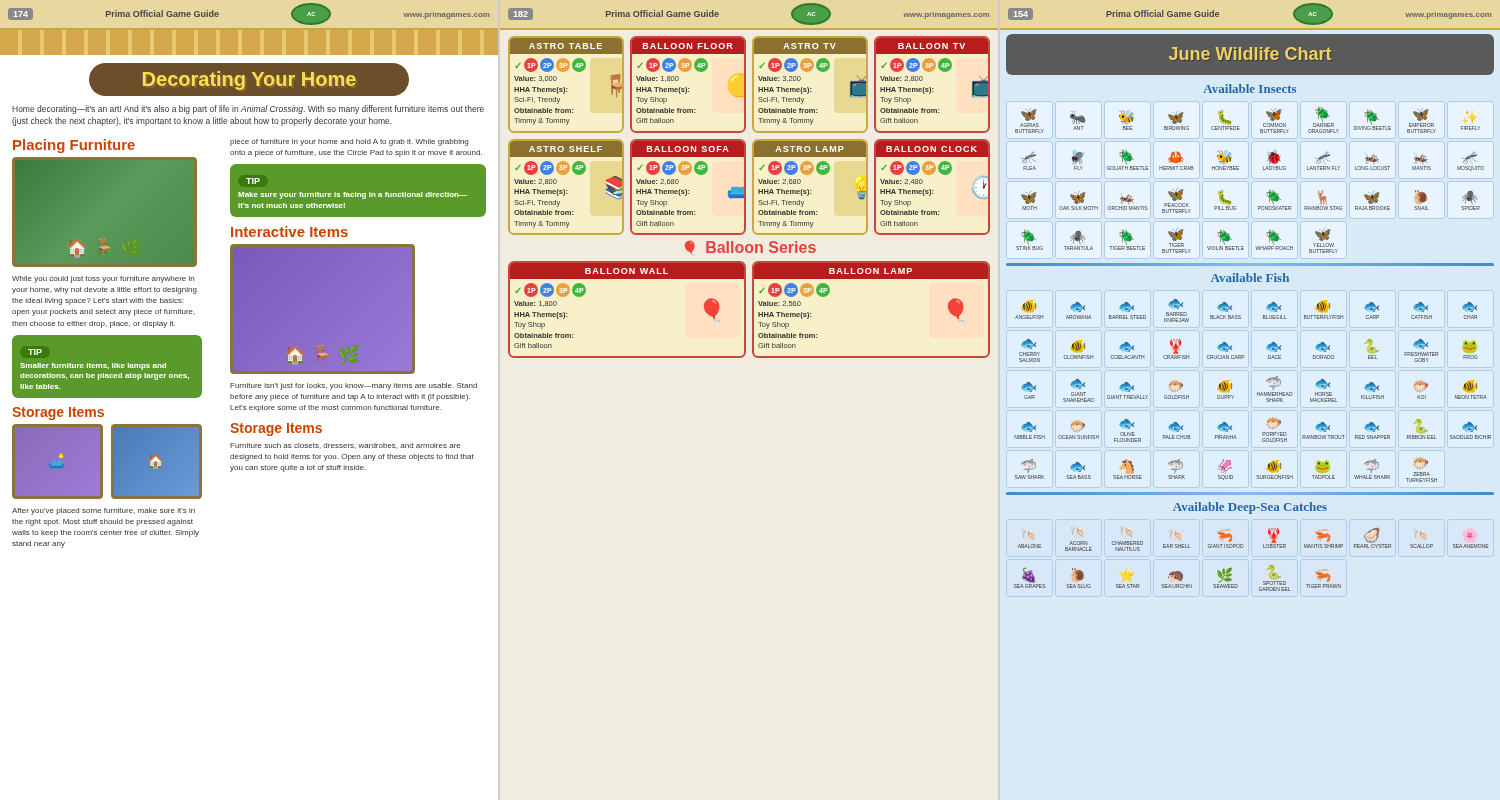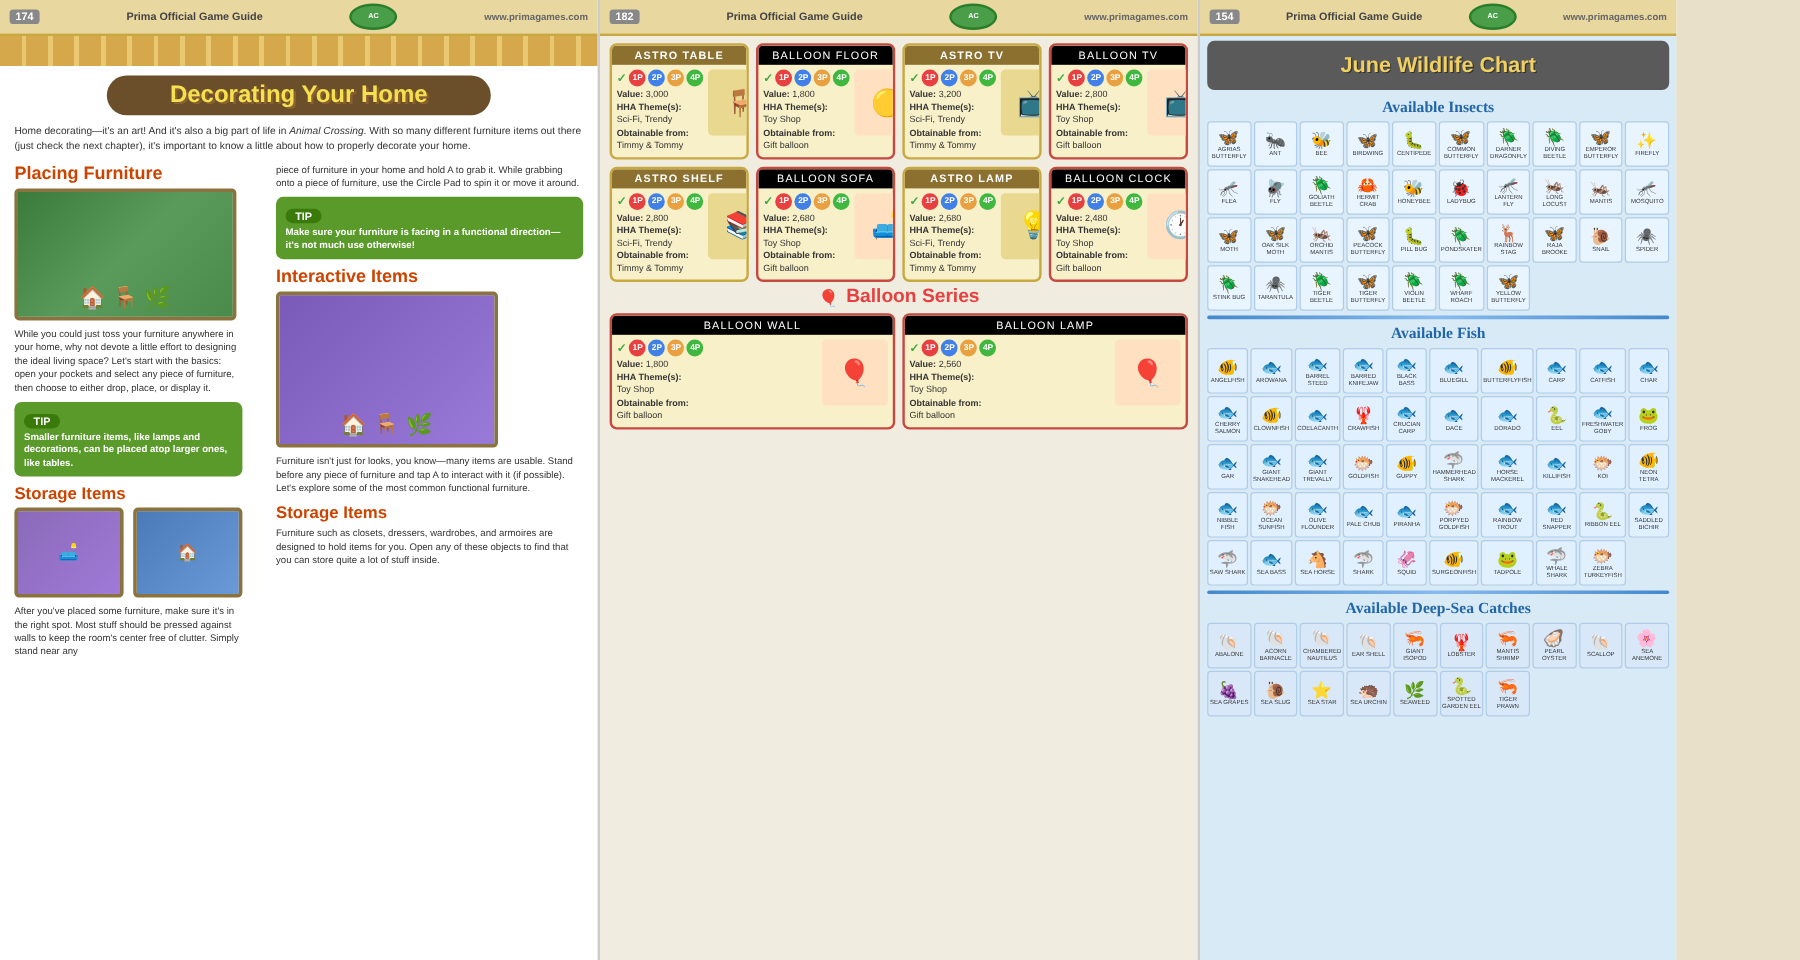--- a/index.html
+++ b/index.html
@@ -29,21 +29,21 @@
 
     
     .page2 {
       width: 500px;
       background: #f0ede0;
       border-right: 2px solid #ccc;
     }
 
     
     .page3 {
-      width: 397px;
+      width: 500px;
       background: #f0ede0;
     }
 
     
     .page-header {
       background: #e8d8a0;
       border-bottom: 2px solid #c8a840;
       padding: 3px 8px;
       display: flex;
       align-items: center;
@@ -349,24 +349,24 @@
       text-align: center;
       margin: 4px 0;
       display: flex;
       align-items: center;
       justify-content: center;
       gap: 6px;
     }
     .balloon-icon { color: #e84040; font-size: 14px; }
 
     .balloon-item-header {
-      background: #000000;
+      background: #b91c1c;
       text-align: center;
       padding: 3px;
-      font-weight: normal;
+      font-weight: bold;
       font-size: 9px;
       color: #fff;
       letter-spacing: 1px;
       text-transform: uppercase;
     }
 
     .half-item {
       background: #f8f0c8;
       border: 2px solid #c84840;
       border-radius: 6px;

